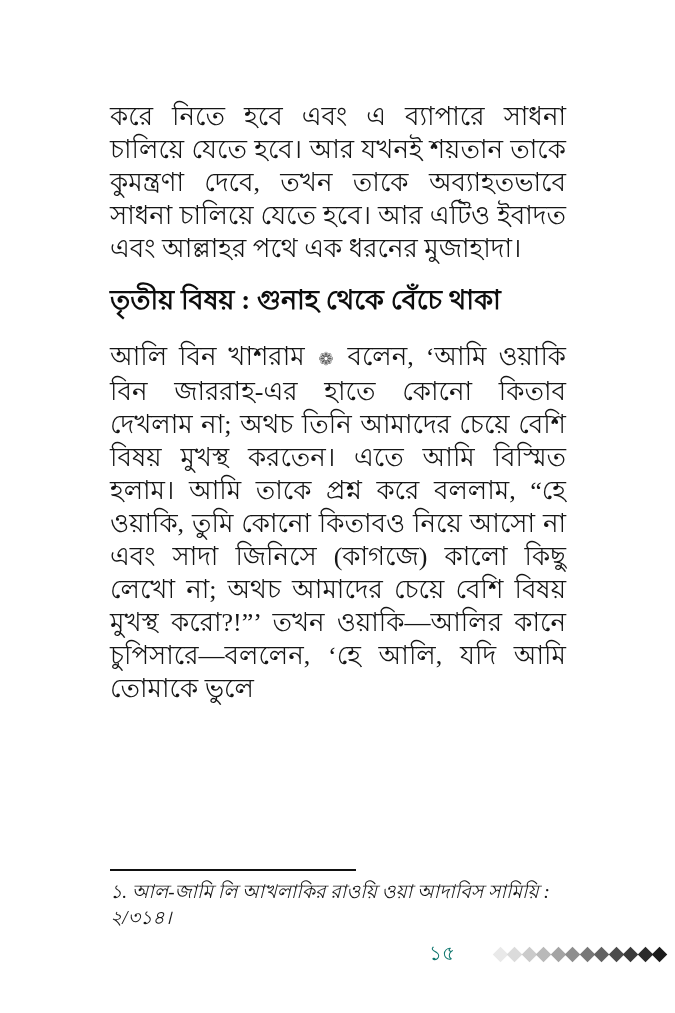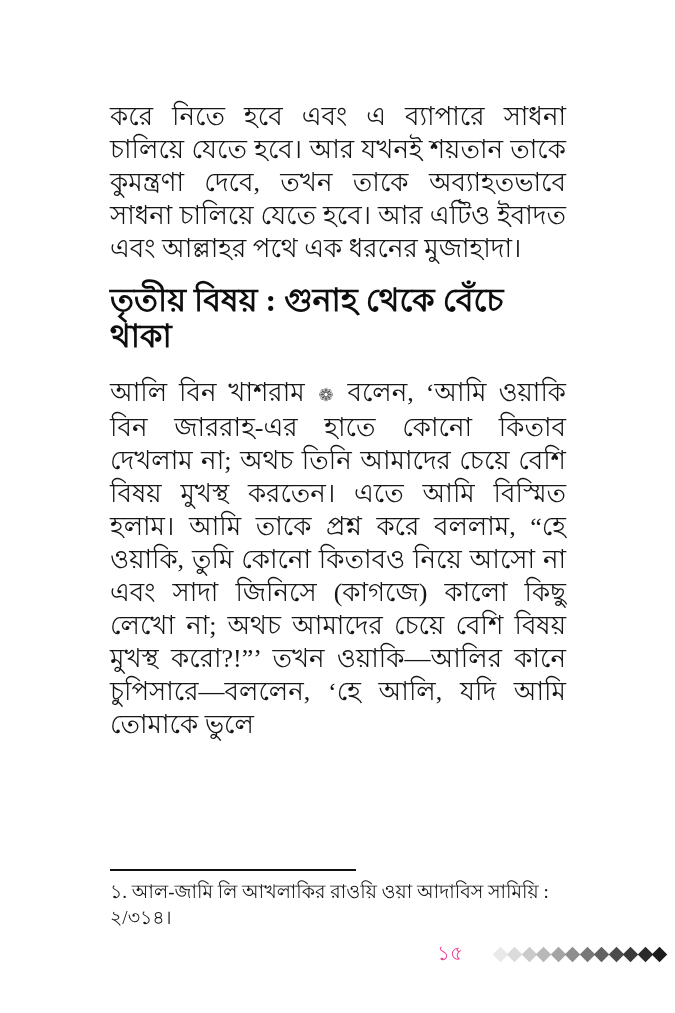--- a/index.html
+++ b/index.html
@@ -24,21 +24,21 @@
   }
   .text-block p {
     margin: 0 0 17px 0;
     font-size: 26px;
     line-height: 33px;
     text-align: justify;
     color: #161616;
   }
   .section-heading {
     margin: 14px 0 22px 0;
-    font-size: 32px;
+    font-size: 27px;
     line-height: 36px;
     font-weight: bold;
     color: #0d0d0d;
     text-align: left;
   }
   .ornament {
     display: inline-block;
     font-size: 19px;
     color: #5a5a5a;
     margin: 0 2px;
@@ -47,20 +47,21 @@
   sup.footnote-ref {
     font-size: 15px;
     line-height: 0;
     vertical-align: super;
   }
   .footnote-block {
     position: absolute;
     left: 110px;
     top: 869px;
     width: 456px;
+    font-style: italic;
   }
   .footnote-rule {
     width: 246px;
     border-top: 2px solid #111111;
     margin-bottom: 8px;
   }
   .footnote-text {
     font-size: 19px;
     line-height: 26px;
     color: #161616;
@@ -68,22 +69,22 @@
   }
   .footer {
     position: absolute;
     top: 938px;
     right: 10px;
     display: flex;
     align-items: center;
   }
   .page-number {
     font-size: 20px;
-    color: #ec4899;
-    margin-right: 28px;
+    color: #0f766e;
+    margin-right: 36px;
   }
   .diamond-row {
     display: flex;
     align-items: center;
   }
   .diamond {
     width: 11px;
     height: 11px;
     transform: rotate(45deg);
     margin-left: 3.5px;

